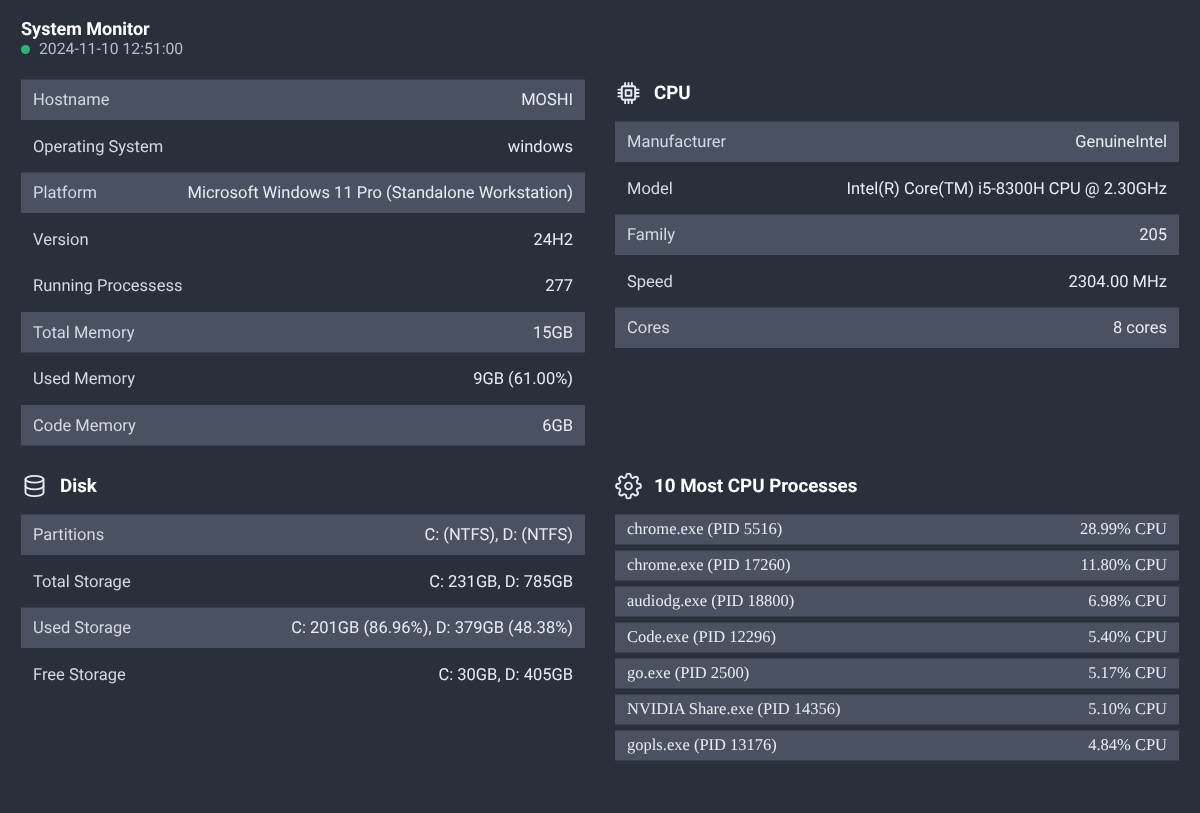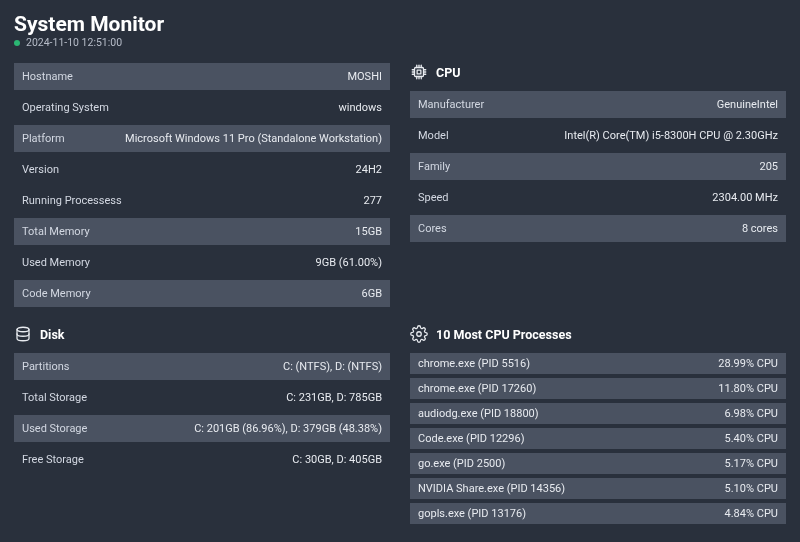--- a/index.html
+++ b/index.html
@@ -6,21 +6,21 @@
   body {
     background: #29303c;
     color: #e8ebf0;
     font-family: -apple-system, BlinkMacSystemFont, "Segoe UI", Roboto, Helvetica, Arial, sans-serif;
     font-size: 12px;
     width: 800px;
     height: 542px;
     padding: 12px 14px;
   }
   .header-title {
-    font-size: 21px;
+    font-size: 12px;
     font-weight: 700;
     color: #ffffff;
   }
   .header-time {
     display: flex;
     align-items: center;
     gap: 6px;
     margin-top: 0;
     margin-bottom: 14px;
     font-size: 10.5px;
@@ -64,20 +64,21 @@
   .row .k { color: #d3d8e2; }
   .row .v { color: #e8ebf0; text-align: right; }
   .plist { display: flex; flex-direction: column; gap: 4px; }
   .prow {
     display: flex;
     justify-content: space-between;
     align-items: center;
     background: #4a5261;
     padding: 4px 8px;
     font-size: 11px;
+    font-family: Liberation Serif, serif;
   }
   .prow .name { color: #e8ebf0; }
   .prow .val { color: #e8ebf0; margin-left: 28px; }
 </style>
 </head>
 <body>
 
 <div>
   <div class="header-title">System Monitor</div>
   <div class="header-time">

